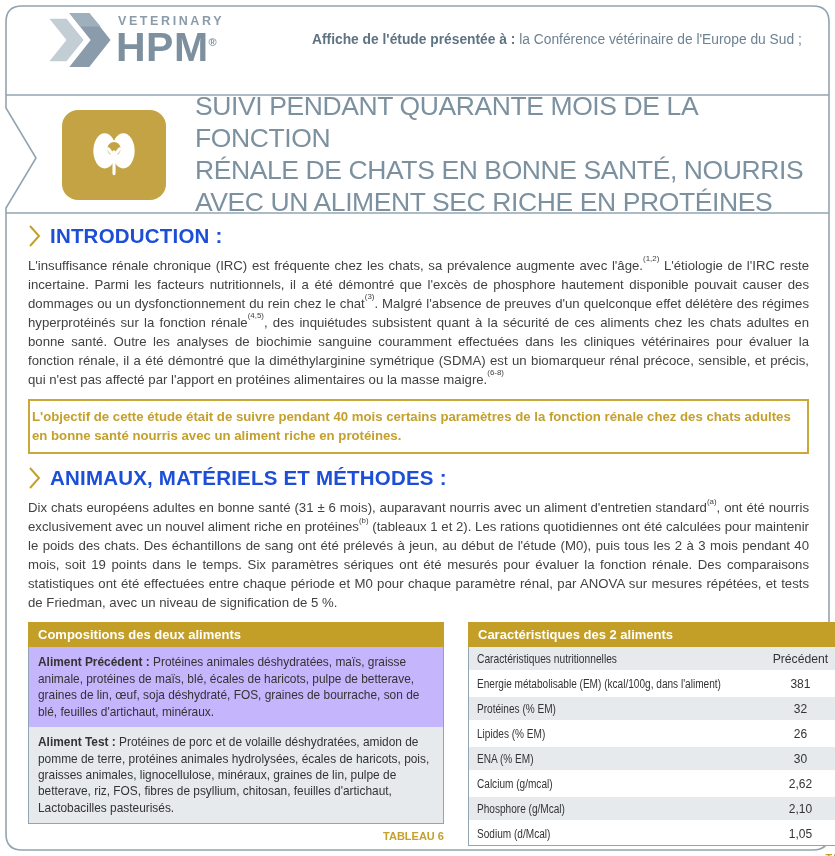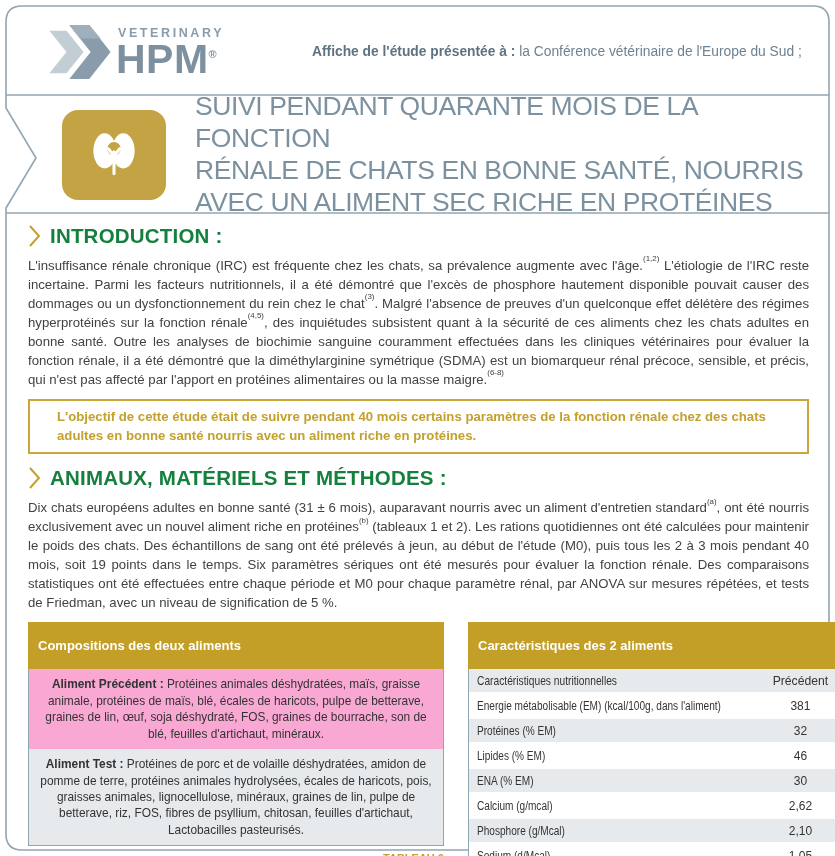--- a/index.html
+++ b/index.html
@@ -1,46 +1,46 @@
 <!DOCTYPE html>
 <html><head>
 <meta charset="utf-8">
 <style>
   html,body{margin:0;padding:0;background:#fff;}
   body{width:835px;height:856px;overflow:hidden;font-family:"Liberation Sans",sans-serif;}
   .page{position:relative;width:835px;height:856px;background:#fff;}
   .frame{position:absolute;top:0;left:0;pointer-events:none;}
 
   
-  .hdr{position:absolute;top:12px;left:48px;right:30px;height:80px;display:flex;align-items:center;}
+  .hdr{position:absolute;top:0;left:48px;right:30px;height:80px;display:flex;align-items:center;}
   .logo{display:flex;align-items:center;gap:4px;width:212px;flex:0 0 auto;}
   .logo-text{display:flex;flex-direction:column;align-items:flex-start;}
   .logo-top{font-size:12.5px;font-weight:bold;letter-spacing:2.6px;color:#8a9baa;margin-left:2px;}
   .logo-main{font-size:41px;font-weight:bold;color:#7d909f;letter-spacing:.5px;line-height:.95;}
   .logo-main .reg{font-size:11px;vertical-align:super;letter-spacing:0;}
   .hdr-note{margin-left:52px;font-size:13.8px;color:#6d8292;line-height:1.55;}
   .hdr-note strong{color:#5e7382;}
 
   
   .title-band{position:absolute;top:101px;left:62px;right:24px;height:108px;display:flex;align-items:center;gap:29px;}
   .kidney-badge{width:104px;height:90px;background:#C3A344;border-radius:16px;flex:0 0 auto;display:flex;align-items:center;justify-content:center;}
   .title{font-size:26.5px;line-height:1.2;color:#7C91A0;font-weight:400;letter-spacing:-.4px;margin:0;}
 
   
   .content{position:absolute;top:216px;left:28px;right:26px;bottom:8px;}
-  .gold-heading{margin:8px 0 8px;font-size:20.5px;letter-spacing:.2px;color:#15803d;display:flex;align-items:center;gap:9px;font-weight:bold;}
+  .gold-heading{margin:8px 0 8px;font-size:20.5px;letter-spacing:.2px;color:#1d4ed8;display:flex;align-items:center;gap:9px;font-weight:bold;}
   .body-text{margin:0 0 10px;font-size:13.2px;line-height:1.44;color:#424242;text-align:justify;}
   sup{font-size:.6em;line-height:0;position:relative;top:-.45em;}
-  .objective-box{border:2px solid #C9A838;padding:7px 27px;font-size:13.2px;line-height:1.42;font-weight:bold;color:#C4A02C;margin:4px 0 12px;}
+  .objective-box{border:2px solid #C9A838;padding:7px 2px;font-size:13.2px;line-height:1.42;font-weight:bold;color:#C4A02C;margin:4px 0 12px;}
 
   .cols{display:flex;gap:24px;margin-top:6px;align-items:flex-start;}
   .col-left{width:416px;flex:0 0 auto;}
   .col-right{flex:1;}
-  .tbl-header{background:#C49F28;color:#fff;font-weight:bold;font-size:13px;padding:16px 10px;}
-  .tbl1-body{border:1.5px solid #91A4B1;border-top:none;background:#f9a8d4;text-align:center;}
+  .tbl-header{background:#C49F28;color:#fff;font-weight:bold;font-size:13px;padding:5px 10px;}
+  .tbl1-body{border:1.5px solid #91A4B1;border-top:none;background:#c4b5fd;}
   .tbl1-row{padding:7px 9px;font-size:11.9px;line-height:1.38;color:#333;}
   .tbl1-row.alt{background:#E6EAED;}
   .tableau-caption{text-align:right;font-size:11px;font-weight:bold;color:#C4A02C;margin-top:6px;}
   .footnotes{margin-top:12px;font-size:10.6px;color:#3B3B3B;line-height:1.5;}
 
   .tbl2-body{border:1.5px solid #91A4B1;border-top:none;font-size:12px;color:#333;background:#fff;}
   .t2-row{display:flex;align-items:center;padding:4.5px 8px;}
   .t2-row.alt{background:#E6EAED;}
   .t2-row + .t2-row{border-top:2px solid #fff;}
   .t2-c1{flex:1;overflow:hidden;}
@@ -145,21 +145,21 @@
             <div class="t2-c2">381</div>
             <div class="t2-c3">363</div>
           </div>
           <div class="t2-row alt">
             <div class="t2-c1"><span class="squeeze">Protéines (% EM)</span></div>
             <div class="t2-c2">32</div>
             <div class="t2-c3">46</div>
           </div>
           <div class="t2-row">
             <div class="t2-c1"><span class="squeeze">Lipides (% EM)</span></div>
-            <div class="t2-c2">46</div>
+            <div class="t2-c2">26</div>
             <div class="t2-c3">34</div>
           </div>
           <div class="t2-row alt">
             <div class="t2-c1"><span class="squeeze">ENA (% EM)</span></div>
             <div class="t2-c2">30</div>
             <div class="t2-c3">20</div>
           </div>
           <div class="t2-row">
             <div class="t2-c1"><span class="squeeze">Calcium (g/mcal)</span></div>
             <div class="t2-c2">2,62</div>

